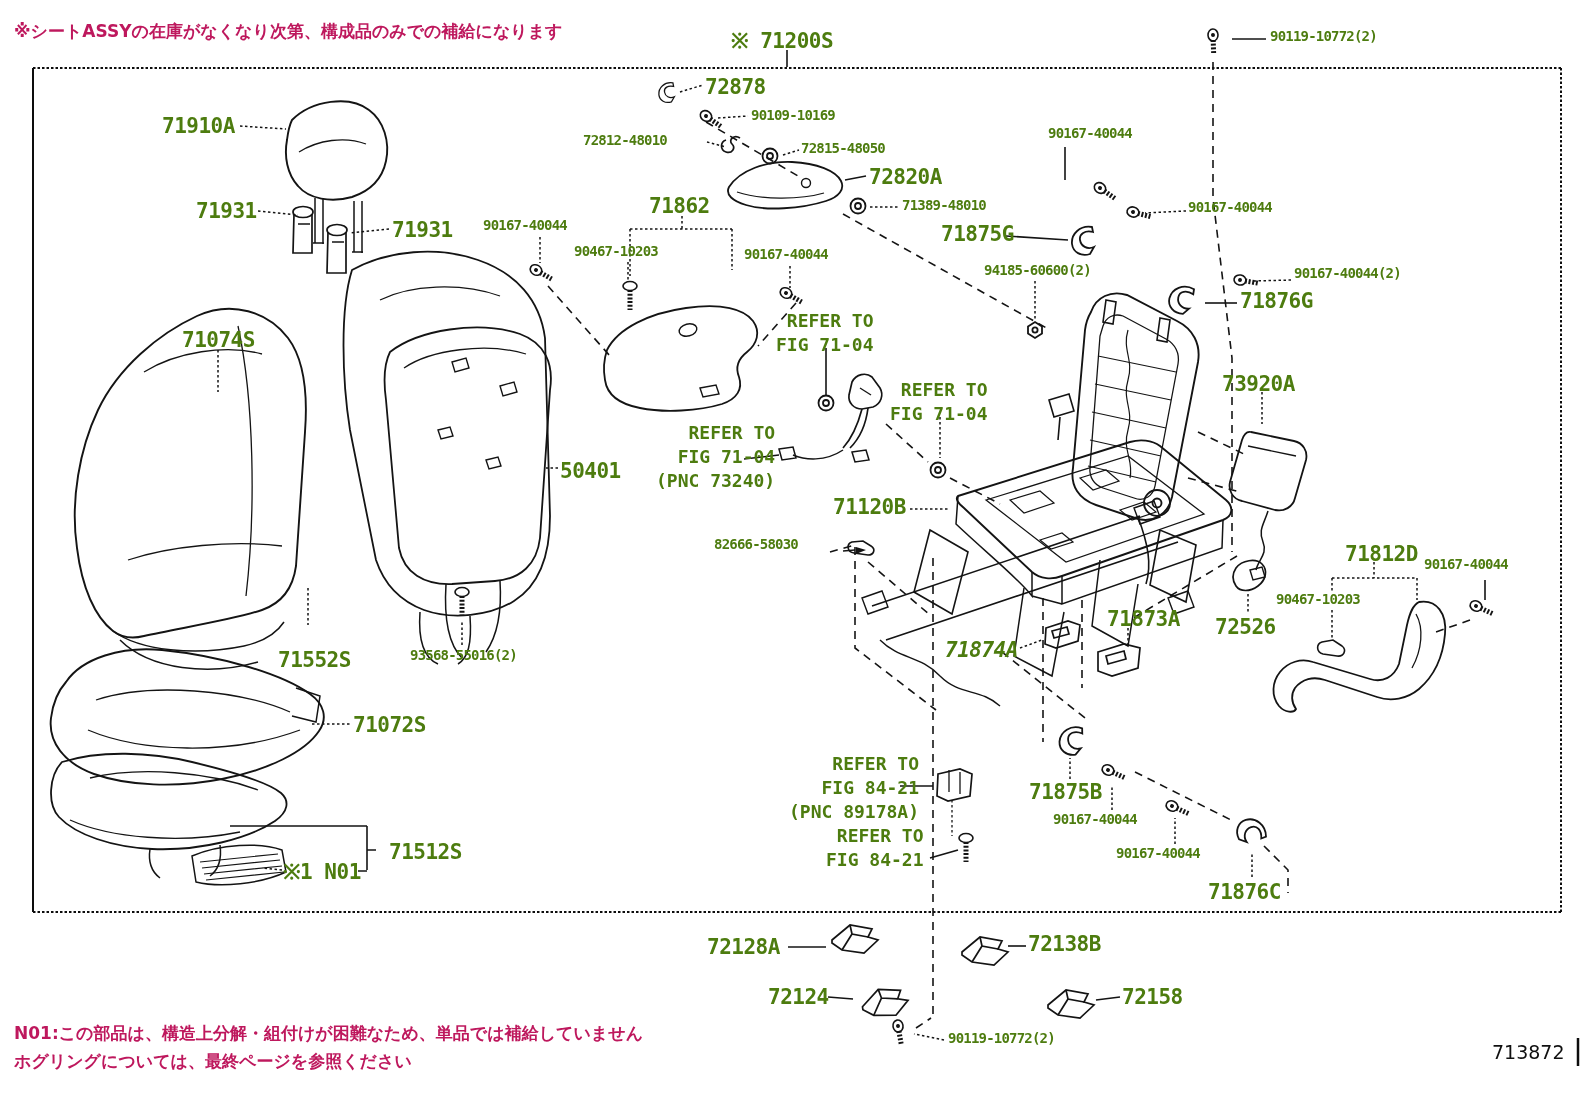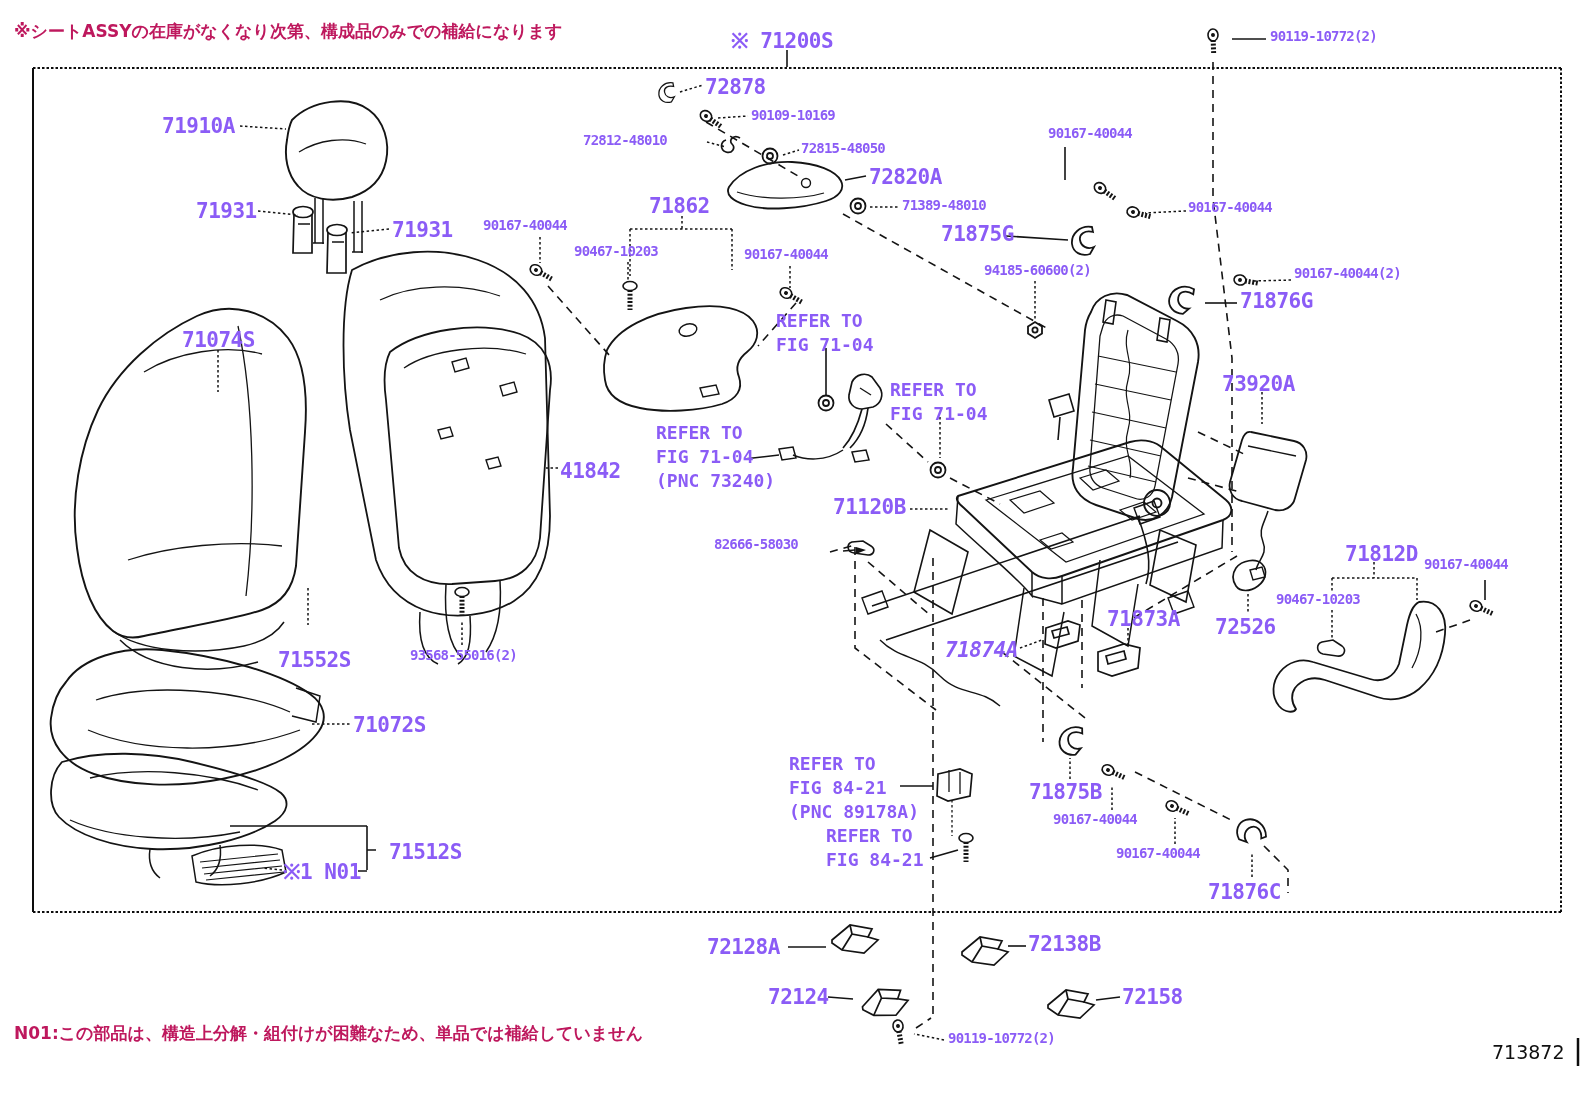--- a/index.html
+++ b/index.html
@@ -1,23 +1,23 @@
 <!DOCTYPE html>
 <html><head>
 <meta charset="utf-8">
 <style>
   html,body{margin:0;padding:0;background:#ffffff;}
   .stage{position:relative;width:1592px;height:1099px;background:#fff;overflow:hidden;
          font-family:"DejaVu Sans",sans-serif;color:#111;}
   .stage svg{position:absolute;left:0;top:0;}
   .co{position:absolute;font-family:"DejaVu Sans Mono","Liberation Mono",monospace;
-      font-weight:bold;color:#8b5cf6;white-space:pre-line;line-height:1.3;letter-spacing:-0.5px;}
+      font-weight:bold;color:#4d7c0f;white-space:pre-line;line-height:1.3;letter-spacing:-0.5px;}
   .lg{font-size:21px;}
   .sm{font-size:14px;letter-spacing:-0.8px;}
-  .ref{font-size:18px;line-height:1.32;letter-spacing:0px;}
+  .ref{font-size:18px;line-height:1.32;letter-spacing:0px;text-align:right;}
   .cjk{position:absolute;font-size:17px;font-weight:bold;color:#be185d;
        font-family:"DejaVu Sans","Liberation Sans",sans-serif;margin-top:8px;}
   .fignum{position:absolute;font-size:19px;color:#101010;font-family:"DejaVu Sans",sans-serif;}
 </style>
 </head>
 <body>
 
 <div class="stage">
 
 <svg width="1592" height="1099" viewBox="0 0 1592 1099">
@@ -322,21 +322,21 @@
 <div class="co sm" style="left:574px;top:242px;">90467-10203</div>
 <div class="co sm" style="left:744px;top:245px;">90167-40044</div>
 <div class="co ref" style="left:776px;top:309px;">REFER TO
 FIG 71-04</div>
 <div class="co ref" style="left:890px;top:378px;">REFER TO
 FIG 71-04</div>
 <div class="co ref" style="left:656px;top:421px;">REFER TO
 FIG 71-04
 (PNC 73240)</div>
 <div class="co lg" style="left:182px;top:327px;">71074S</div>
-<div class="co lg" style="left:560px;top:458px;">41842</div>
+<div class="co lg" style="left:560px;top:458px;">50401</div>
 <div class="co lg" style="left:833px;top:494px;">71120B</div>
 <div class="co lg" style="left:1222px;top:371px;">73920A</div>
 <div class="co sm" style="left:714px;top:535px;">82666-58030</div>
 <div class="co lg" style="left:278px;top:647px;">71552S</div>
 <div class="co sm" style="left:402px;top:646px;margin-left:8px;">93568-55016(2)</div>
 <div class="co lg" style="left:1345px;top:541px;">71812D</div>
 <div class="co sm" style="left:1424px;top:555px;">90167-40044</div>
 <div class="co sm" style="left:1276px;top:590px;">90467-10203</div>
 <div class="co lg" style="left:1215px;top:614px;">72526</div>
 <div class="co lg" style="left:1107px;top:606px;">71873A</div>
@@ -353,15 +353,16 @@
 <div class="co sm" style="left:1053px;top:810px;">90167-40044</div>
 <div class="co sm" style="left:1116px;top:844px;">90167-40044</div>
 <div class="co lg" style="left:1208px;top:879px;">71876C</div>
 <div class="co lg" style="left:707px;top:934px;">72128A</div>
 <div class="co lg" style="left:1028px;top:931px;">72138B</div>
 <div class="co lg" style="left:768px;top:984px;">72124</div>
 <div class="co lg" style="left:1122px;top:984px;">72158</div>
 <div class="co sm" style="left:948px;top:1029px;">90119-10772(2)</div>
 
 <div class="cjk" style="left:14px;top:1014px;">N01:この部品は、構造上分解・組付けが困難なため、単品では補給していません</div>
+<div class="cjk" style="left:14px;top:1042px;">ホグリングについては、最終ページを参照ください</div>
 <div class="fignum" style="left:1492px;top:1041px;">713872</div>
 
 </div>
 
 </body></html>

